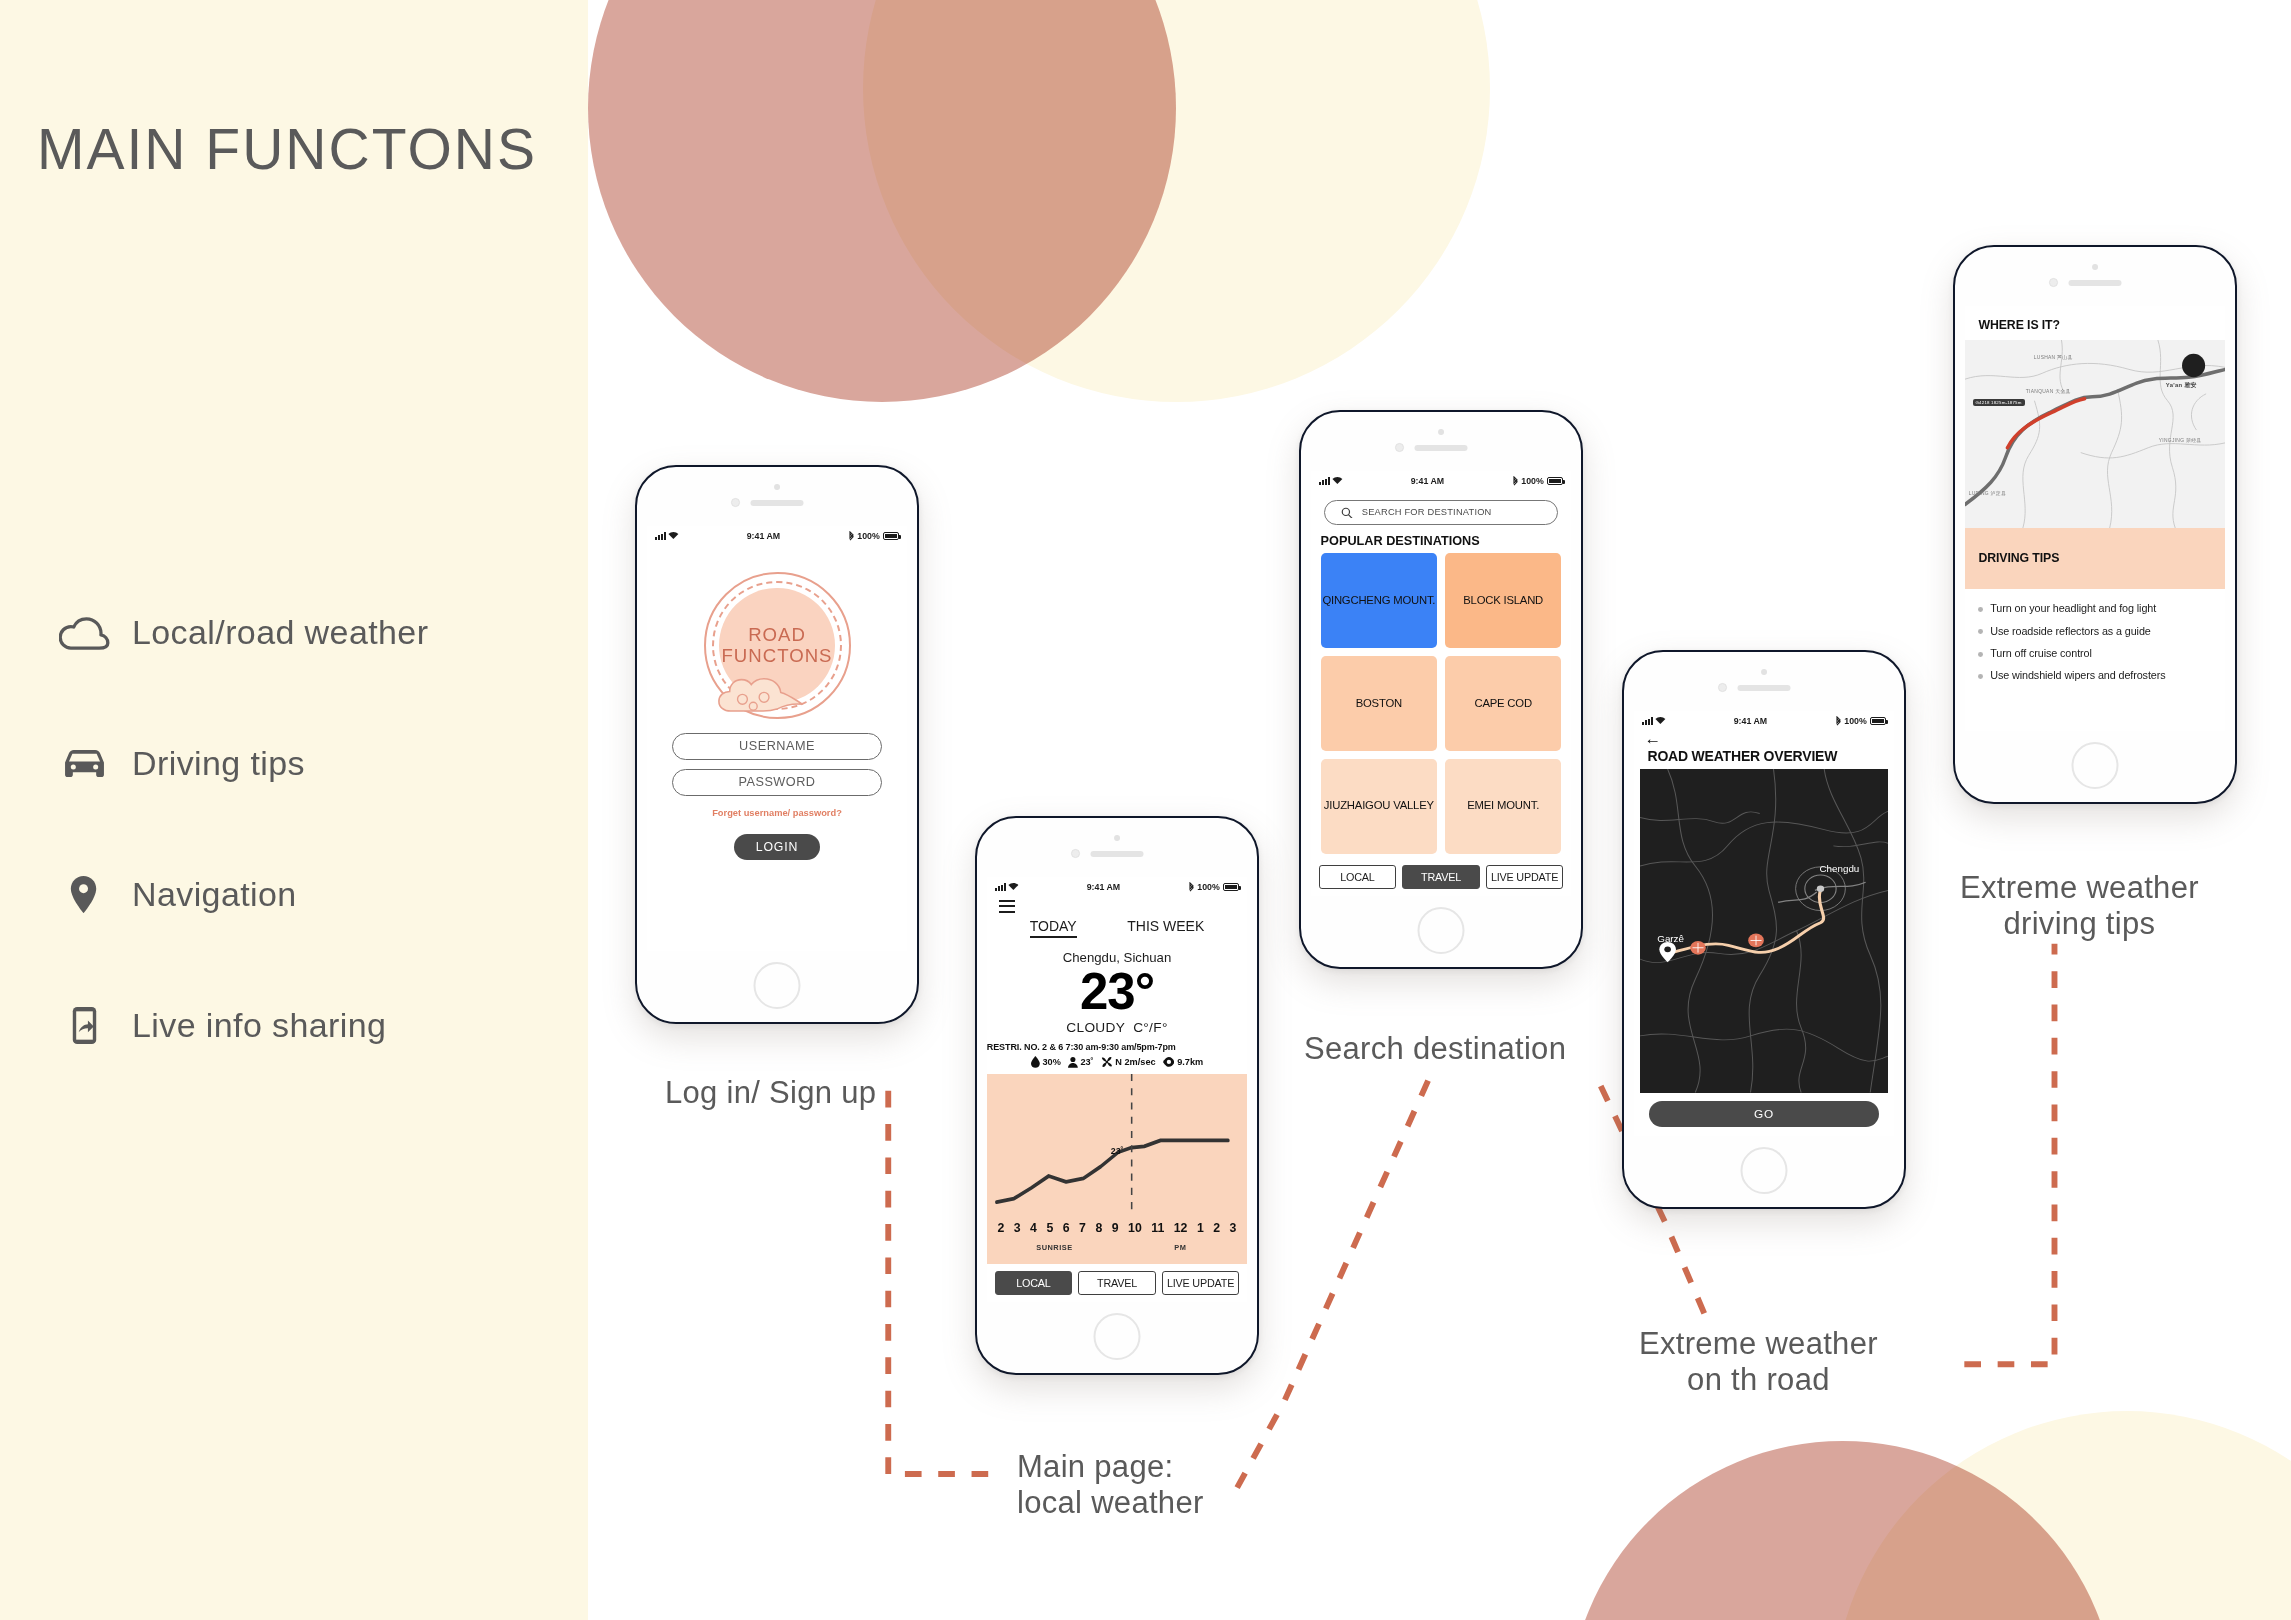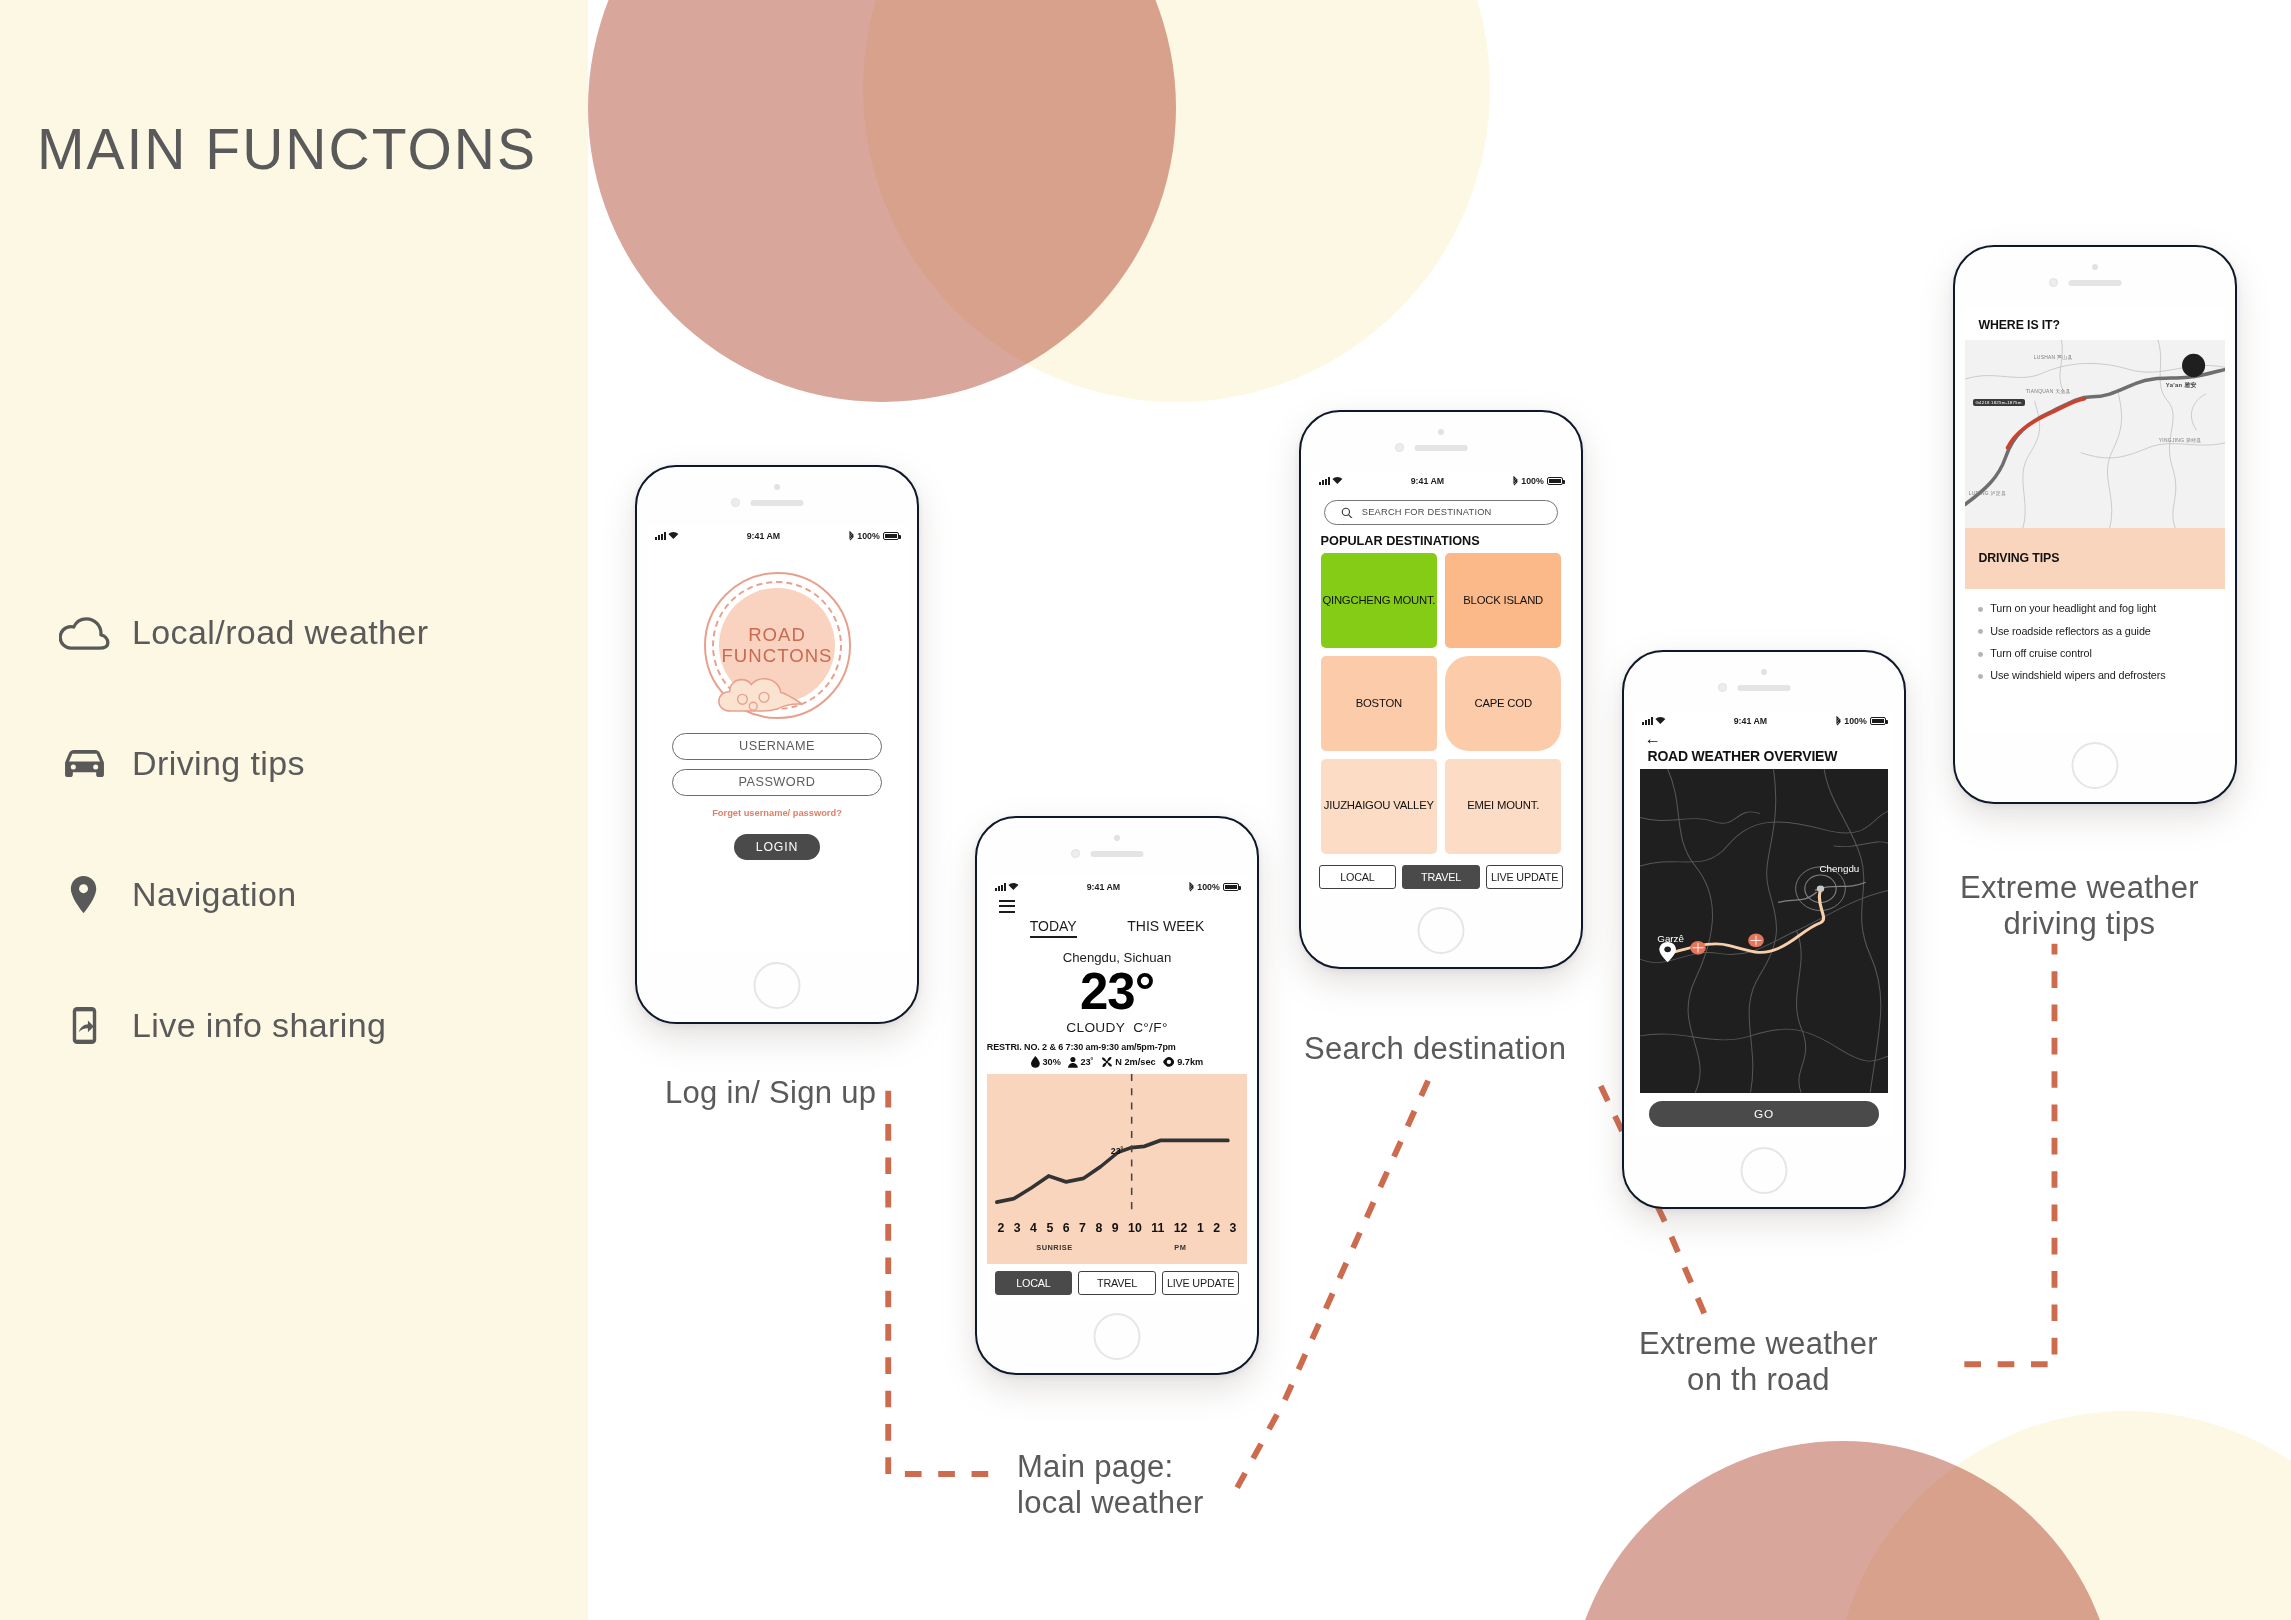--- a/index.html
+++ b/index.html
@@ -435,24 +435,24 @@
         <svg class="search-ic" viewBox="0 0 14 14">
           <circle cx="5.8" cy="5.8" r="4.3" fill="none" stroke="#3c3c3c" stroke-width="1.4"></circle>
           <line x1="9.1" y1="9.4" x2="13" y2="13.3" stroke="#3c3c3c" stroke-width="1.4" stroke-linecap="round"></line>
         </svg>
         <span class="ph">SEARCH FOR DESTINATION</span>
       </div>
 
       <div id="pop-title">POPULAR DESTINATIONS</div>
 
       <div id="dest-grid">
-        <div class="dest-tile" style="background: #84cc16;">QINGCHENG MOUNT.</div>
+        <div class="dest-tile" style="background: #3b82f6;">QINGCHENG MOUNT.</div>
         <div class="dest-tile" style="background: rgb(251, 184, 136);">BLOCK ISLAND</div>
         <div class="dest-tile" style="background: rgb(252, 204, 170);">BOSTON</div>
-        <div class="dest-tile" style="background: rgb(252, 204, 170); border-radius: 24px;">CAPE COD</div>
+        <div class="dest-tile" style="background: rgb(252, 204, 170);">CAPE COD</div>
         <div class="dest-tile" style="background: rgb(252, 220, 196);">JIUZHAIGOU VALLEY</div>
         <div class="dest-tile" style="background: rgb(252, 220, 196);">EMEI MOUNT.</div>
       </div>
 
       <div class="segbar">
         <div class="seg">LOCAL</div>
         <div class="seg active">TRAVEL</div>
         <div class="seg">LIVE UPDATE</div>
       </div>
 

